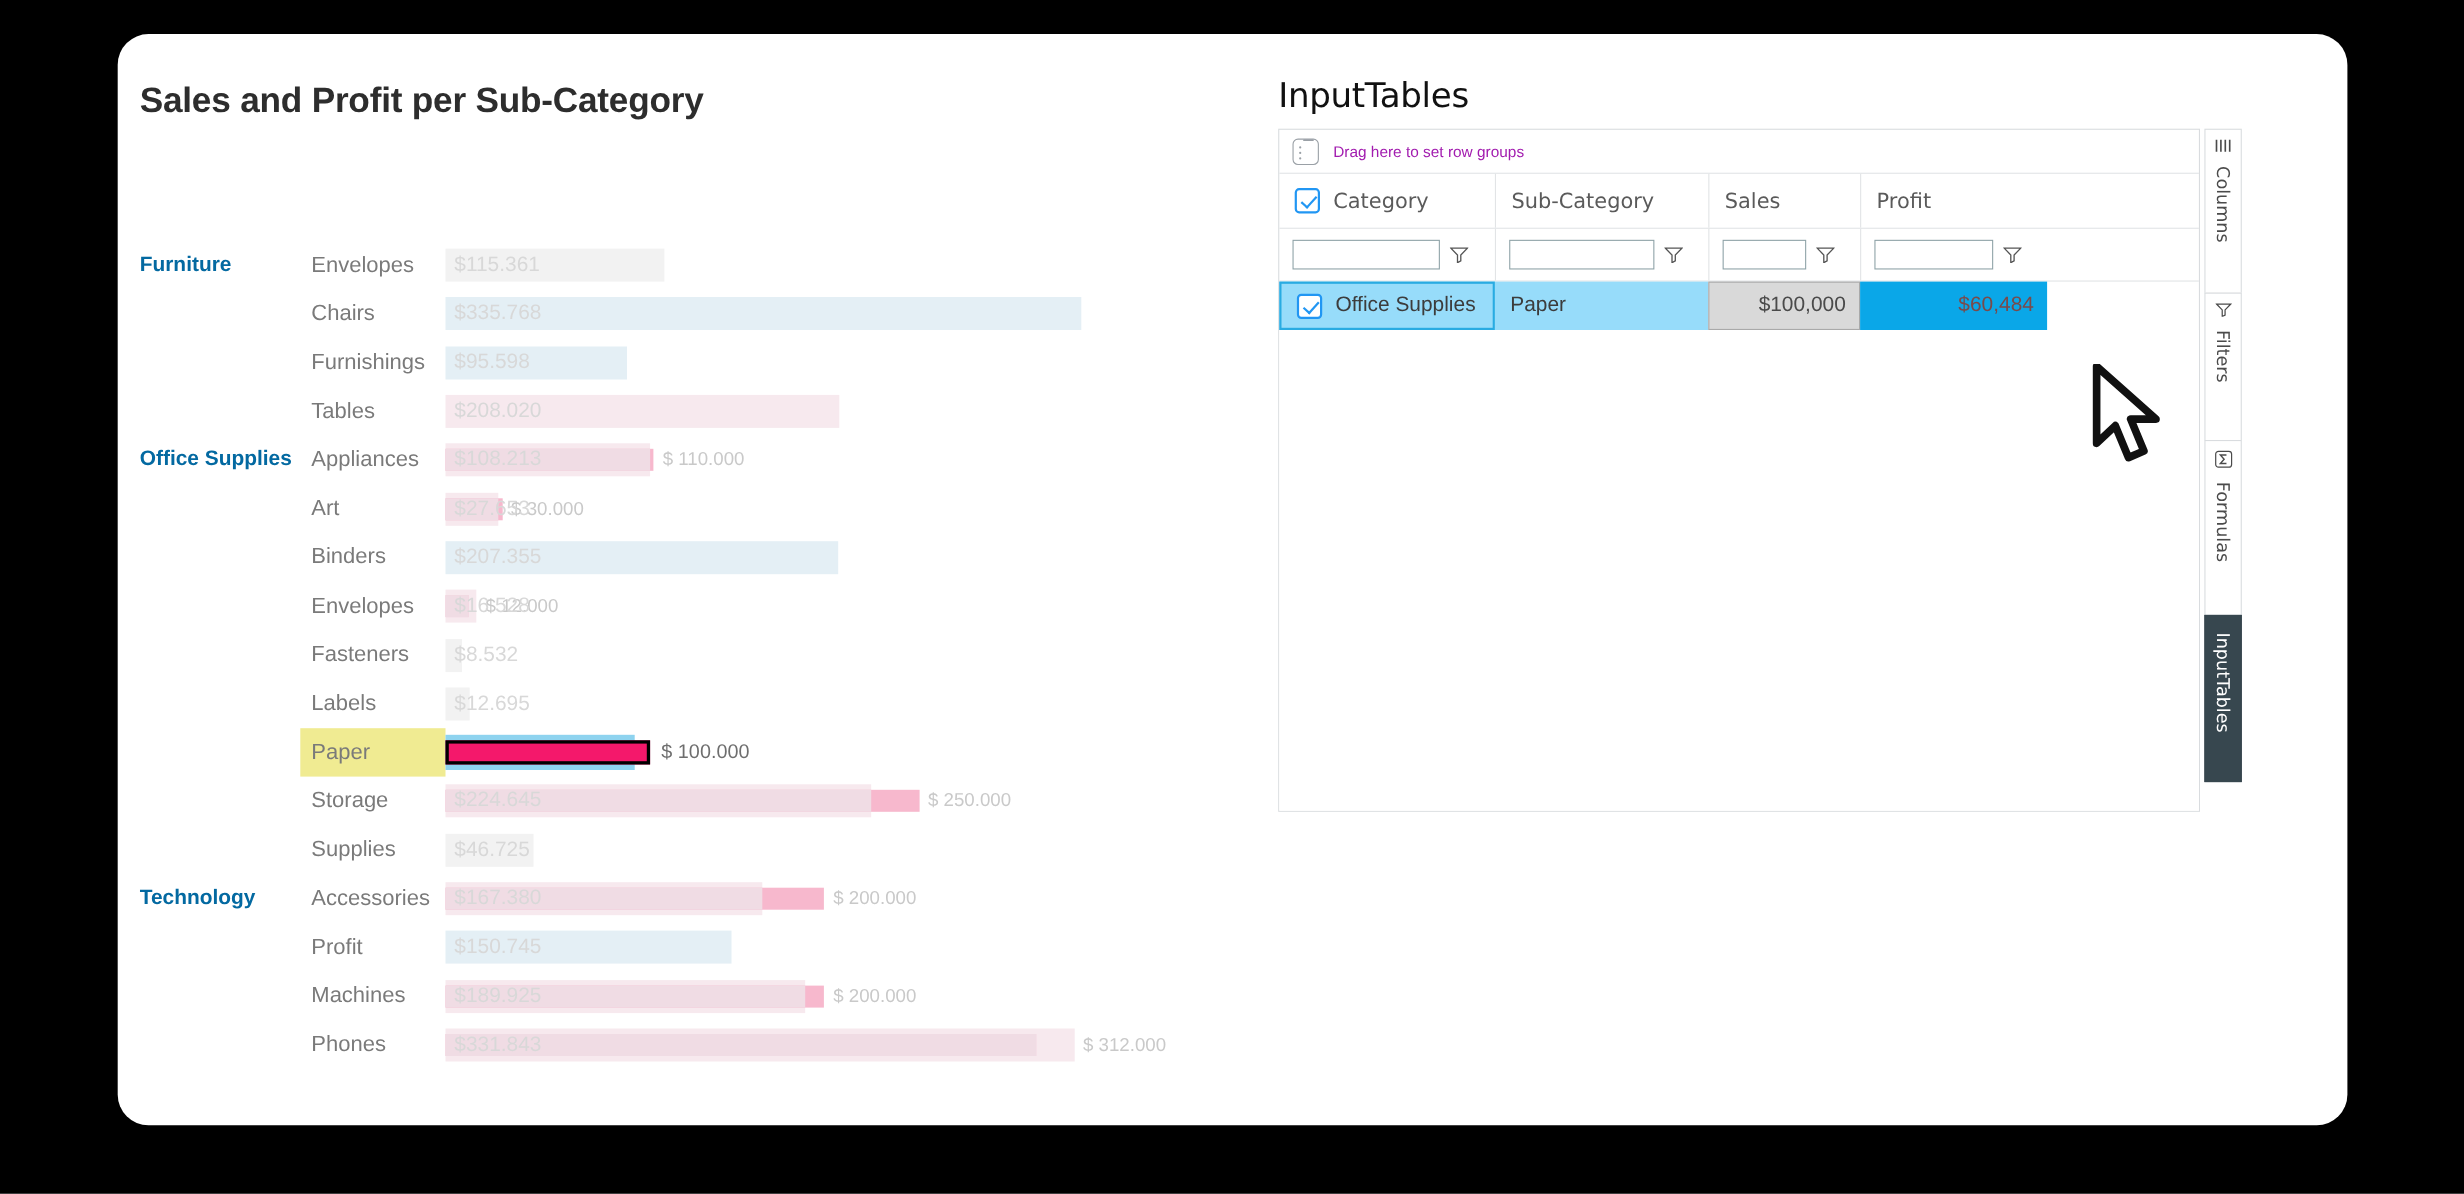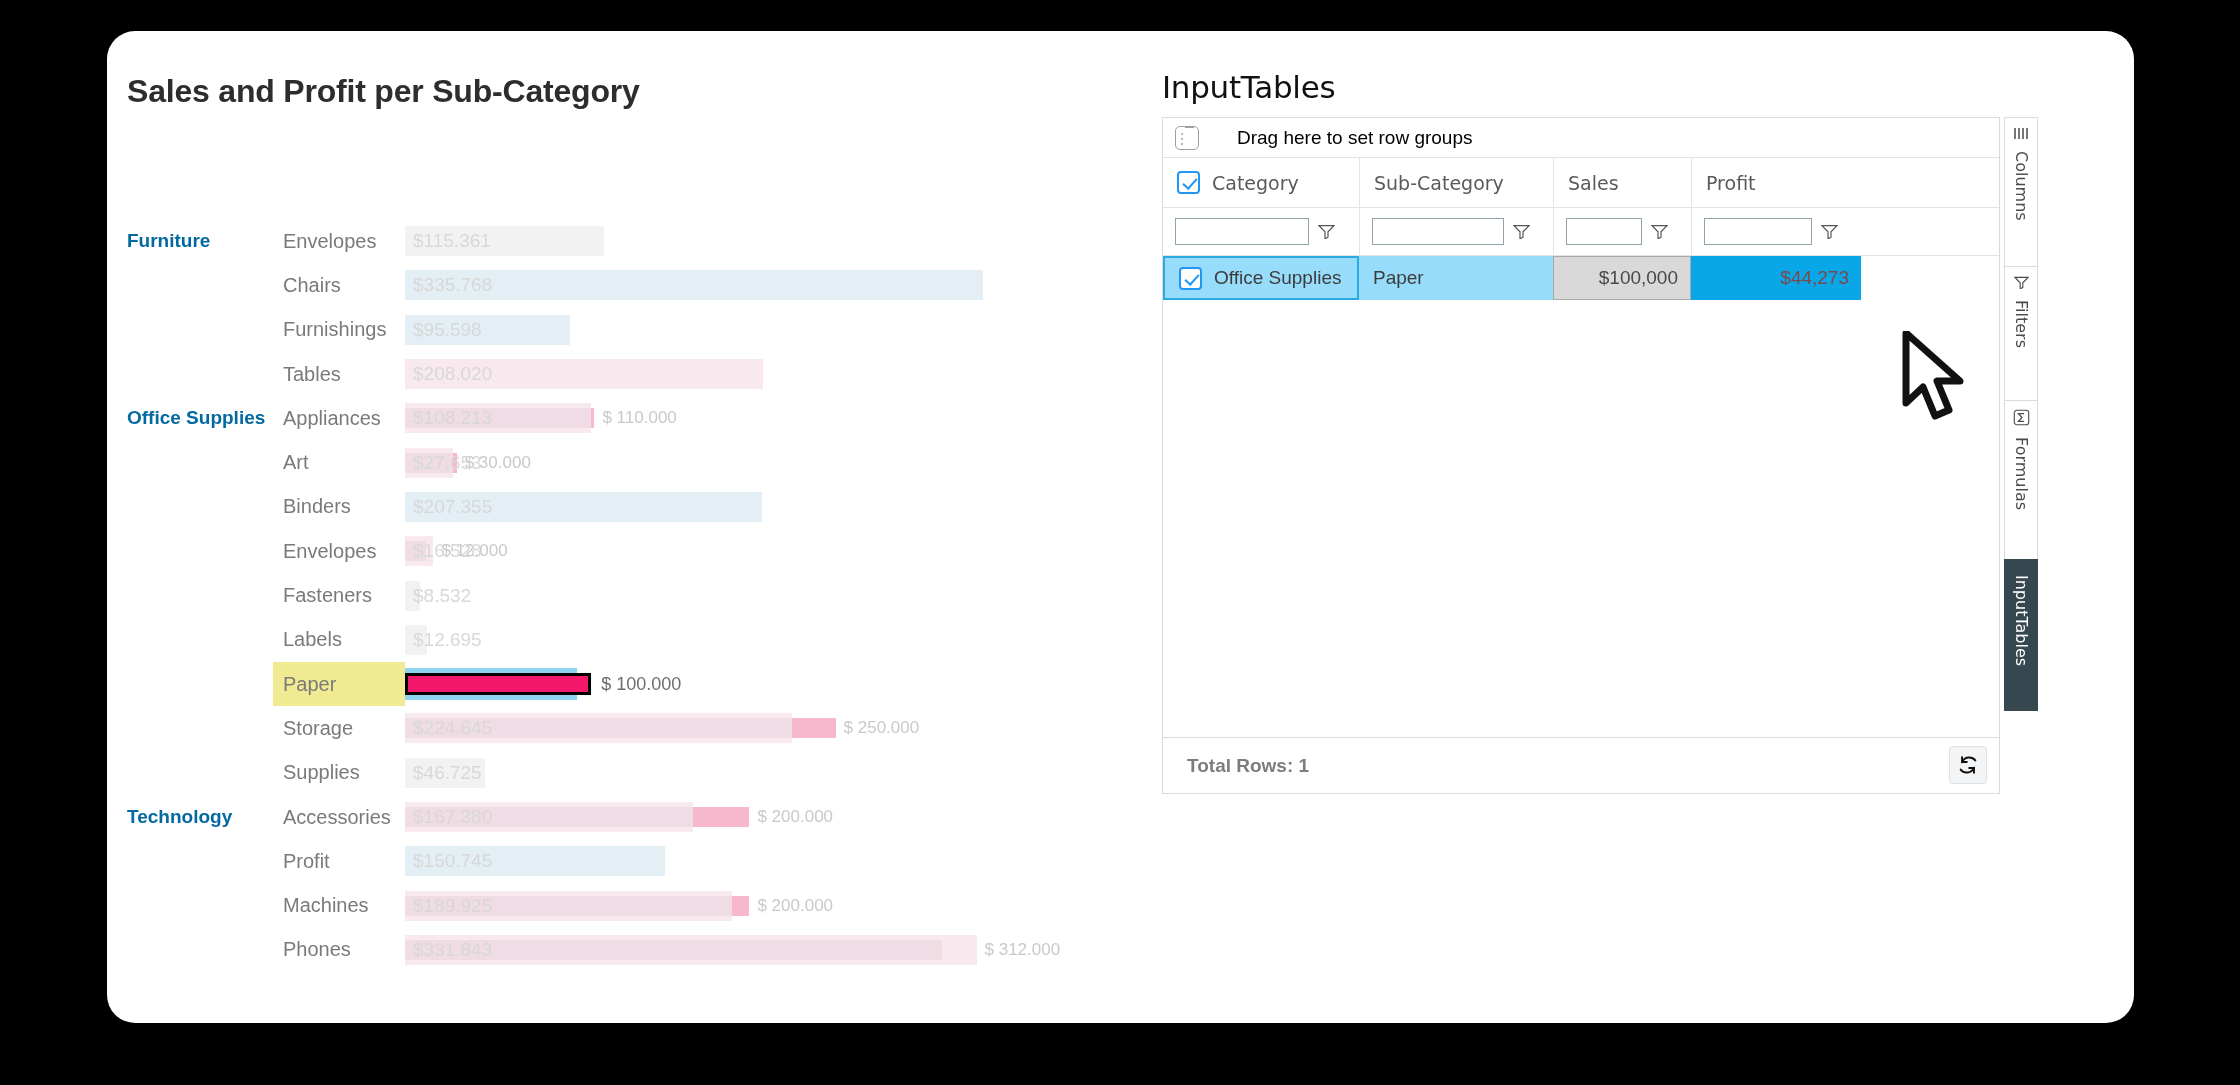--- a/index.html
+++ b/index.html
@@ -129,21 +129,21 @@
   .rg-icon i:nth-child(2){ top: 11px; }
   .rg-icon i:nth-child(3){ top: 16px; }
   .rg-icon b {
     position: absolute; left: 5px; width: 2px; height: 2px;
     background: #9aa0a6; border-radius: 50%;
   }
   .rg-icon b:nth-of-type(1){ top: 6px; }
   .rg-icon b:nth-of-type(2){ top: 11px; }
   .rg-icon b:nth-of-type(3){ top: 16px; }
   #rowgroup-text {
-    margin-left: 38px; font-size: 19px; color: #000000;
+    margin-left: 13px; font-size: 14px; color: #a21caf;
   }
 
   #header-row {
     position: absolute; left: 0; top: 40px;
     width: 100%; height: 50px;
     border-bottom: 1px solid #e2e4e6;
     display: flex;
   }
   .hcell {
     display: flex; align-items: center;
@@ -503,37 +503,26 @@
             <span class="chk"></span>
             <span class="dtxt" style="color: rgb(60, 60, 60); margin-left: 12px; margin-right: 0px;">Office Supplies</span>
           </div>
           <div class="dcell" style="width: 194px; background: rgb(151, 220, 250); justify-content: flex-start;">
             <span class="dtxt" style="color: rgb(60, 60, 60); margin-left: 14px; margin-right: 0px;">Paper</span>
           </div>
           <div class="dcell" style="width: 138px; background: rgb(217, 217, 217); justify-content: flex-end; border: 1px solid rgb(169, 169, 169);">
             <span class="dtxt" style="color: rgb(74, 74, 74); margin-left: 0px; margin-right: 12px;">$100,000</span>
           </div>
           <div class="dcell" style="width: 170px; background: rgb(10, 167, 232); justify-content: flex-end;">
-            <span class="dtxt" style="color: rgb(122, 74, 74); margin-left: 0px; margin-right: 12px;">$44,273</span>
+            <span class="dtxt" style="color: rgb(122, 74, 74); margin-left: 0px; margin-right: 12px;">$60,484</span>
           </div>
         </div>
       <div id="grid-body-empty"></div>
     </div>
 
-    <div id="footer-box">
-      <span id="total-rows">Total Rows: 1</span>
-      <div id="refresh-btn">
-        <svg width="22" height="22" viewBox="0 0 24 24" fill="none" stroke="#111" stroke-width="2.1" stroke-linecap="round">
-          <path d="M20 7a8.5 8.5 0 0 0-14.5 2"></path>
-          <path d="M4 17a8.5 8.5 0 0 0 14.5-2"></path>
-          <path d="M5.5 3.5v5.2h5.2"></path>
-          <path d="M18.5 20.5v-5.2h-5.2"></path>
-        </svg>
-      </div>
-    </div>
 
     <div id="tool-tabs">
         <div class="vtab" style="height: 150px;">
           <span><svg width="16" height="13" viewBox="0 0 16 13" stroke="#4b4b4b" stroke-width="1.5">
               <path d="M2 1v11M6 1v11M10 1v11M14 1v11"></path>
             </svg></span>
           <span class="vlabel">Columns</span>
         </div>
         <div class="vtab" style="height: 135px;">
           <span><svg width="15" height="13" viewBox="0 0 17 15" fill="none" stroke="#4b4b4b" stroke-width="1.3">

